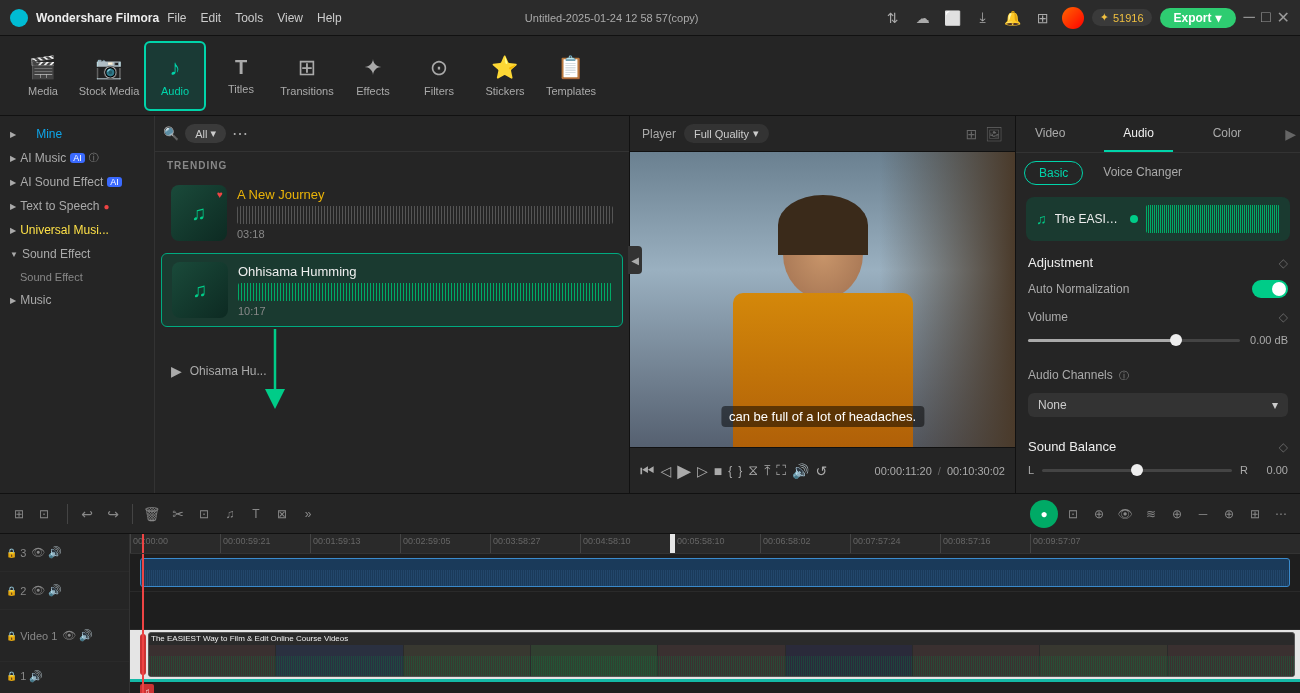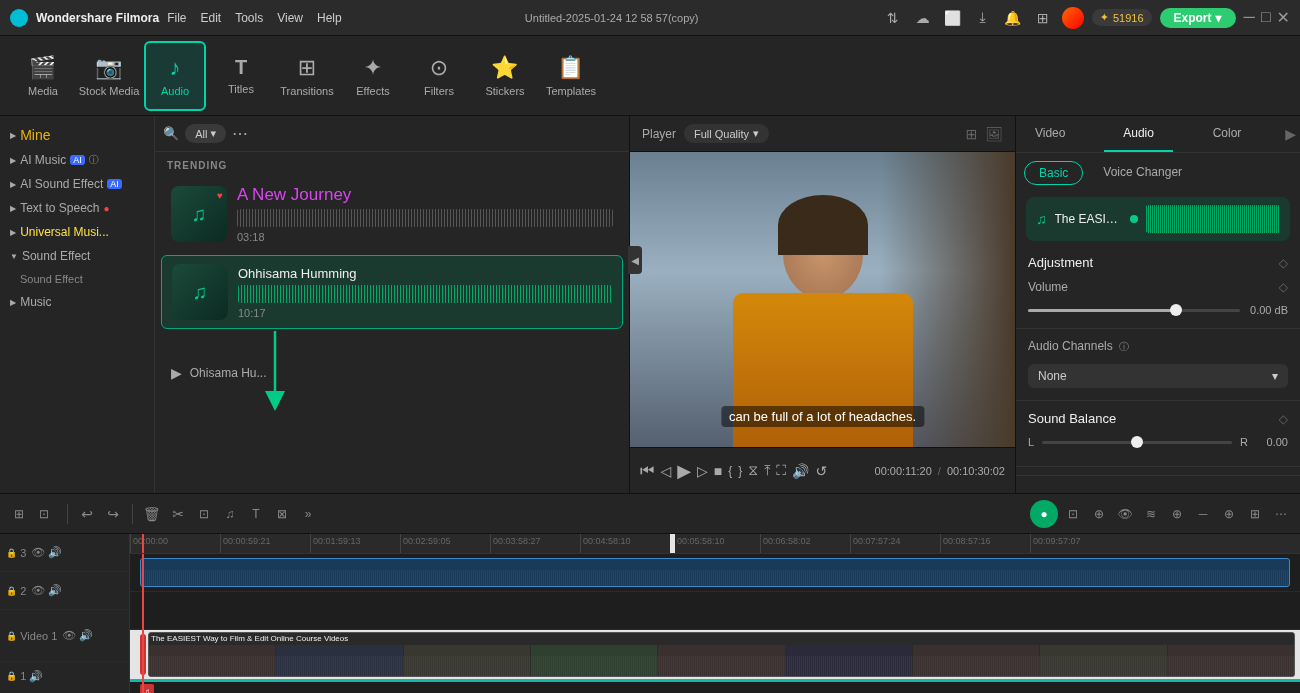--- a/index.html
+++ b/index.html
@@ -118,21 +118,21 @@
   </div>
 </div>
 
 <div id="main" style="position:relative;">
 
   <div style="display:flex; width:630px; height:100%; border-right:1px solid #111;">
 
     <div style="width:155px; background:#252525; border-right:1px solid #333; display:flex; flex-direction:column; padding-top:6px;">
       <div style="display:flex; align-items:center; padding:5px 10px; cursor:pointer;">
         <span style="color:#aaa; font-size:8px; margin-right:4px;">▶</span>
-        <span style="color:#eab308; font-size:14px;">Mine</span>
+        <span style="color:#0ea5e9; font-size:12px;margin-left:16px;">Mine</span>
       </div>
       <div style="display:flex; align-items:center; padding:5px 10px; cursor:pointer;">
         <span style="color:#aaa; font-size:8px; margin-right:4px;">▶</span>
         <span style="color:#aaa; font-size:12px;">AI Music</span>
         <span style="margin-left:4px; background:#3a6aff; border-radius:3px; padding:0 3px; font-size:9px; color:#fff;">AI</span>
         <span style="margin-left:4px; color:#888; font-size:10px;">ⓘ</span>
       </div>
       <div style="display:flex; align-items:center; padding:5px 10px; cursor:pointer;">
         <span style="color:#aaa; font-size:8px; margin-right:4px;">▶</span>
         <span style="color:#aaa; font-size:12px;">AI Sound Effect</span>
@@ -172,21 +172,21 @@
       </div>
 
       <div style="padding:8px 12px 4px; color:#888; font-size:10px; font-weight:700; letter-spacing:1px;">TRENDING</div>
 
       <div style="display:flex; align-items:center; padding:8px 10px; gap:10px; cursor:pointer; border-radius:6px; margin:2px 6px;">
         <div style="width:56px; height:56px; border-radius:8px; background:linear-gradient(135deg,#1a4a3a,#0d2a22); display:flex; align-items:center; justify-content:center; position:relative; flex-shrink:0;">
           <span style="color:#00cc88; font-size:20px;">♫</span>
           <span style="position:absolute; top:4px; right:4px; color:#e44; font-size:10px;">♥</span>
         </div>
         <div style="flex:1;">
-          <div style="color:#d946ef; font-size:17px; font-weight:500; margin-bottom:4px;">A New Journey</div>
+          <div style="color:#eab308; font-size:13px; font-weight:500; margin-bottom:4px;">A New Journey</div>
           <div style="height:18px; background:repeating-linear-gradient(90deg,#555 0px,#555 1px,transparent 1px,transparent 3px); margin-bottom:4px; border-radius:2px;"></div>
           <div style="color:#888; font-size:11px;">03:18</div>
         </div>
       </div>
 
       <div style="display:flex; align-items:center; padding:8px 10px; gap:10px; cursor:pointer; border-radius:6px; margin:2px 6px; background:#1a3a30; border:1px solid #00aa80;">
         <div style="width:56px; height:56px; border-radius:8px; background:linear-gradient(135deg,#1a4a3a,#0d2a22); display:flex; align-items:center; justify-content:center; position:relative; flex-shrink:0;">
           <span style="color:#00cc88; font-size:20px;">♫</span>
         </div>
         <div style="flex:1;">
@@ -301,20 +301,26 @@
       <span style="color:#eee; font-size:12px; flex:1; white-space:nowrap; overflow:hidden; text-overflow:ellipsis;">The EASIEST Way to ...</span>
       <div style="width:8px; height:8px; border-radius:50%; background:#00cc88; flex-shrink:0;"></div>
       <div style="flex:2; height:28px; background:repeating-linear-gradient(90deg,#00aa66 0px,#00aa66 1px,transparent 1px,transparent 2px); border-radius:2px;"></div>
     </div>
 
     <div style="display:flex; align-items:center; justify-content:space-between; padding:10px 12px 4px;">
       <span style="color:#eee; font-size:13px; font-weight:500;">Adjustment</span>
       <span style="color:#666; font-size:12px; cursor:pointer;">◇</span>
     </div>
 
+    <div style="display:flex; align-items:center; justify-content:space-between; padding:6px 12px;">
+      <span style="color:#aaa; font-size:12px;">Auto Normalization</span>
+      <div style="width:36px; height:18px; background:#00cc88; border-radius:9px; position:relative; cursor:pointer;">
+        <div style="position:absolute; width:14px; height:14px; background:#fff; border-radius:50%; top:2px; right:2px;"></div>
+      </div>
+    </div>
 
     <div style="display:flex; align-items:center; justify-content:space-between; padding:6px 12px;">
       <span style="color:#aaa; font-size:12px;">Volume</span>
       <span style="color:#666; font-size:12px; cursor:pointer;">◇</span>
     </div>
     <div style="padding:4px 12px 8px; display:flex; align-items:center; gap:8px;">
       <div style="flex:1; height:3px; background:#444; border-radius:2px; position:relative;">
         <div style="width:70%; height:100%; background:#aaa; border-radius:2px;"></div>
         <div style="position:absolute; width:12px; height:12px; background:#eee; border-radius:50%; top:-4.5px; left:calc(70% - 6px);"></div>
       </div>

